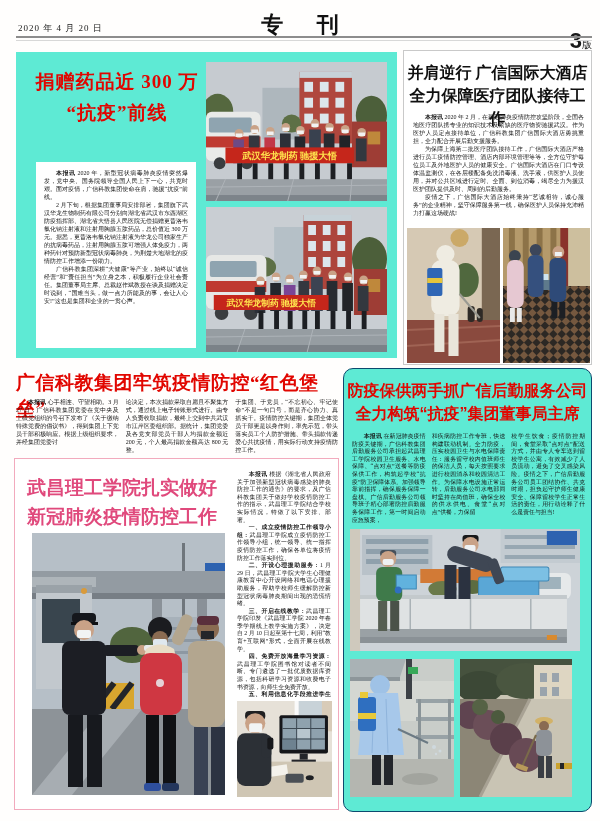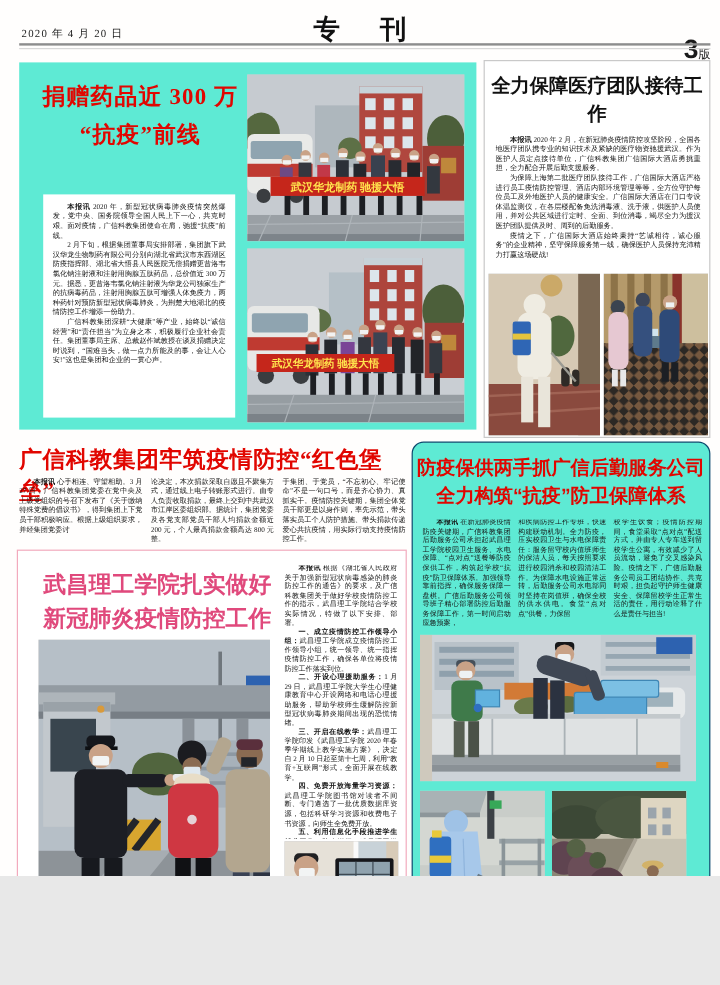--- a/index.html
+++ b/index.html
@@ -1,16 +1,16 @@
 <!DOCTYPE html>
 <html><head>
 <meta charset="utf-8">
 <style>
   html,body{margin:0;padding:0;background:#e8e8e8;}
-  #page{position:relative;width:600px;height:730px;background:#fffefd;margin:0 auto;
+  #page{position:relative;width:600px;height:821px;background:#fffefd;margin:0 auto;
         font-family:"Liberation Serif",serif;color:#1a1a1a;overflow:hidden;}
   .abs{position:absolute;}
   
   #hdr-date{left:18px;top:22px;font-size:9px;letter-spacing:1px;color:#222;}
   #masthead{left:0;right:0;top:10px;text-align:center;font-size:22px;font-weight:bold;letter-spacing:14px;text-indent:14px;color:#111;}
   #pagenum{right:8px;top:12px;font-family:"Liberation Sans",sans-serif;margin-top:16px;}
   #pagenum b{font-size:22px;font-weight:bold;}
   #pagenum span{font-size:10px;}
   #hdr-rule{left:16px;width:576px;top:36px;height:2px;border-top:2px solid #8d8d8d;border-bottom:1px solid #d8d8d8;}
   
@@ -27,21 +27,21 @@
   #a2{left:403px;top:50px;width:189px;height:315px;background:#ffffff;border:1px solid #c9c9c9;box-sizing:border-box;}
   #a2 .hl{left:0;right:0;top:10px;text-align:center;font-size:16px;font-weight:bold;color:#101010;line-height:23px;}
   #a2 .bodytxt{left:9px;top:62px;width:171px;height:110px;}
   
   #a3{left:16px;top:370px;width:322px;height:88px;}
   #a3 .hl{left:0;right:0;top:0;font-size:19px;font-weight:bold;color:#e10600;letter-spacing:0.5px;}
   #a3 .cols{left:0;top:28px;width:322px;display:flex;gap:7px;}
   #a3 .col{flex:1;height:57px;}
   
   #a4{left:14px;top:458px;width:325px;height:352px;background:#ffffff;border:1px solid #f2aabd;box-sizing:border-box;}
-  #a4 .hl{left:12px;top:14px;width:208px;text-align:center;font-size:19px;font-weight:bold;color:#e0497c;line-height:29px;}
+  #a4 .hl{left:12px;top:14px;width:208px;font-size:19px;font-weight:bold;color:#e0497c;line-height:29px;}
   #a4 .txtcol{left:222px;top:12px;width:94px;height:228px;font-size:5.9px;line-height:7.6px;}
   
   #a5{left:343px;top:368px;width:249px;height:444px;background:#5eead4;border:1px solid #0c4a6e;border-radius:10px;box-sizing:border-box;}
   #a5 .hl{left:0;right:0;top:10px;text-align:center;font-family:"Liberation Sans",sans-serif;
           font-size:16px;font-weight:bold;color:#e10600;line-height:23px;}
   #a5 .cols{left:8px;top:64px;width:233px;display:flex;gap:6px;}
   #a5 .col{flex:1;height:94px;font-size:5.9px;line-height:7.6px;}
   
   .ph{overflow:hidden;background:#cfcfcf;}
   .ph svg{display:block;width:100%;height:100%;}
@@ -220,20 +220,21 @@
             <line x1="0" y1="130" x2="186" y2="128"></line>
             <line x1="40" y1="122" x2="32" y2="145"></line>
             <line x1="110" y1="122" x2="104" y2="145"></line>
           </g>
       </svg>
     </div>
   </div>
 
   <div class="abs" id="a2">
     <div class="abs hl">
+      <div>并肩逆行 广信国际大酒店</div>
       <div>全力保障医疗团队接待工作</div>
     </div>
     <div class="abs bodytxt">
       <p><b class="ld">本报讯</b> <span>2020 年 2 月，在新冠肺炎疫情防控攻坚阶段，全国各地医疗团队携专业的知识技术及紧缺的医疗物资驰援武汉。作为医护人员定点接待单位，广信科教集团广信国际大酒店勇挑重担，全力配合开展后勤支援服务。</span></p>
       <p>为保障上海第二批医疗团队接待工作，广信国际大酒店严格进行员工疫情防控管理、酒店内部环境管理等等，全方位守护每位员工及外地医护人员的健康安全。广信国际大酒店在门口专设体温监测仪，在各层楼配备免洗消毒液、洗手液，供医护人员使用，并对公共区域进行定时、全面、到位消毒，竭尽全力为援汉医护团队提供及时、周到的后勤服务。</p>
       <p>疫情之下，广信国际大酒店始终秉持“艺诚相待，诚心服务”的企业精神，坚守保障服务第一线，确保医护人员保持充沛精力打赢这场硬战!</p>
     </div>
 
     <div class="abs ph" style="left:3px;top:177px;width:93px;height:135px;">
       <svg viewBox="0 0 92 135" preserveAspectRatio="none">
@@ -414,21 +415,21 @@
         <rect x="0" y="32" width="34" height="52" rx="8" fill="#2c3036"></rect>
         <rect x="24" y="34" width="10" height="22" rx="4" fill="#2c3036"></rect>
           <rect x="30" y="36" width="6" height="12" rx="2" fill="#17181b"></rect>
       </svg>
     </div>
   </div>
 
   <div class="abs" id="a5">
     <div class="abs hl">
       <div>防疫保供两手抓广信后勤服务公司</div>
-      <div>全力构筑“抗疫”防卫保障体系</div>
+      <div>全力构筑“抗疫”集团董事局主席</div>
     </div>
     <div class="abs cols">
       <div class="col bodytxt">
           <p><b class="ld">本报讯</b> <span>在新冠肺炎疫情防疫关键期，广信科教集团后勤服务公司承担起武昌理工学院校园卫生服务、水电保障、“点对点”送餐等防疫保供工作，构筑起学校“抗疫”防卫保障体系。加强领导靠前指挥，确保服务保障一盘棋。广信后勤服务公司领导班子精心部署防控后勤服务保障工作，第一时间启动应急预案，</span></p>
         </div>
       <div class="col bodytxt">
           <p style="text-indent:0">和疾病防控工作专班，快速构建联动机制。全力防疫，压实校园卫生与水电保障责任：服务留守校内值班师生的保洁人员，每天按照要求进行校园消杀和校园清洁工作。为保障水电设施正常运转，后勤服务公司水电部同时坚持在岗值班，确保全校的供水供电。食堂“点对点”供餐，力保留</p>
         </div>
       <div class="col bodytxt">
           <p style="text-indent:0">校学生饮食；疫情防控期间，食堂采取“点对点”配送方式，并由专人专车送到留校学生公寓，有效减少了人员流动，避免了交叉感染风险。疫情之下，广信后勤服务公司员工团结协作、共克时艰，担负起守护师生健康安全、保障留校学生正常生活的责任，用行动诠释了什么是责任与担当!</p>

